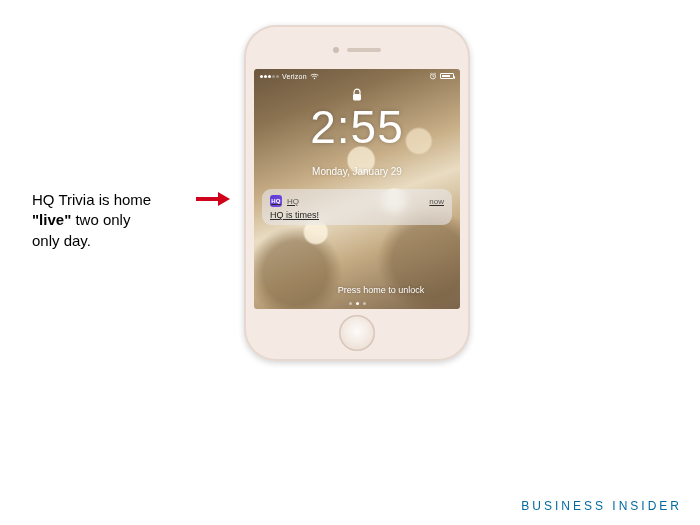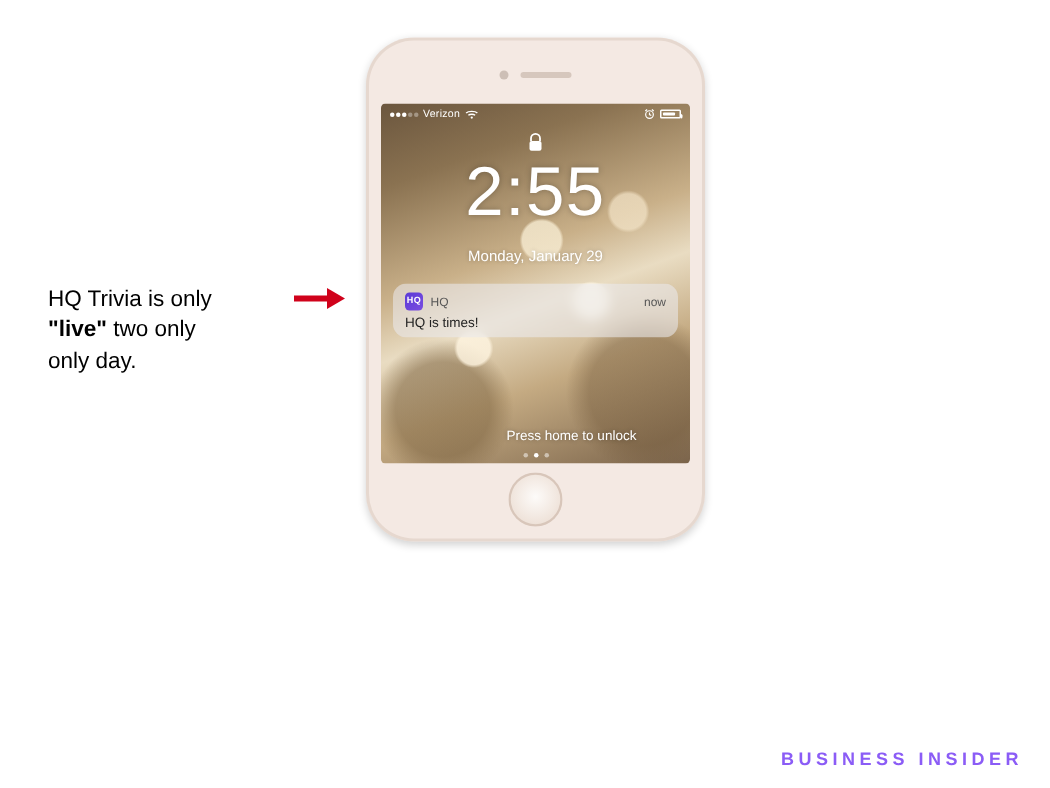--- a/index.html
+++ b/index.html
@@ -153,20 +153,21 @@
     text-shadow: 0 0 3px rgba(0,0,0,.25);
   }
 
   .notif {
     margin: 12px 8px 0;
     background: rgba(235,235,240,.55);
     backdrop-filter: blur(4px);
     border-radius: 9px;
     padding: 6px 8px 5px;
     color: #2b2b2b;
+    text-decoration: underline;
   }
   .notif .hdr {
     display: flex; align-items: center; gap: 5px;
     font-size: 8px;
     color: #555;
   }
   .notif .appicon {
     width: 12px; height: 12px; border-radius: 3px;
     background: linear-gradient(135deg,#5b3bd6,#7a4de0);
     display: flex; align-items: center; justify-content: center;
@@ -195,29 +196,29 @@
     background: rgba(255,255,255,.5);
   }
   .page-dots i.active { background: #fff; }
 
   .watermark {
     position: absolute;
     right: 18px;
     bottom: 12px;
     font-size: 12px;
     letter-spacing: 3px;
-    color: #8b5cf6;
-    font-weight: 700;
+    color: #0369a1;
+    font-weight: 400;
   }
 </style>
 </head>
 <body>
 
 <div class="caption">
-  <span>HQ Trivia is only</span><br>
+  <span>HQ Trivia is home</span><br>
   <span class="bold">"live"</span><span> two only</span><br>
   <span>only day.</span>
 </div>
 
 <div class="arrow">
   <div class="shaft"></div>
   <div class="head"></div>
 </div>
 
 <div class="phone">

